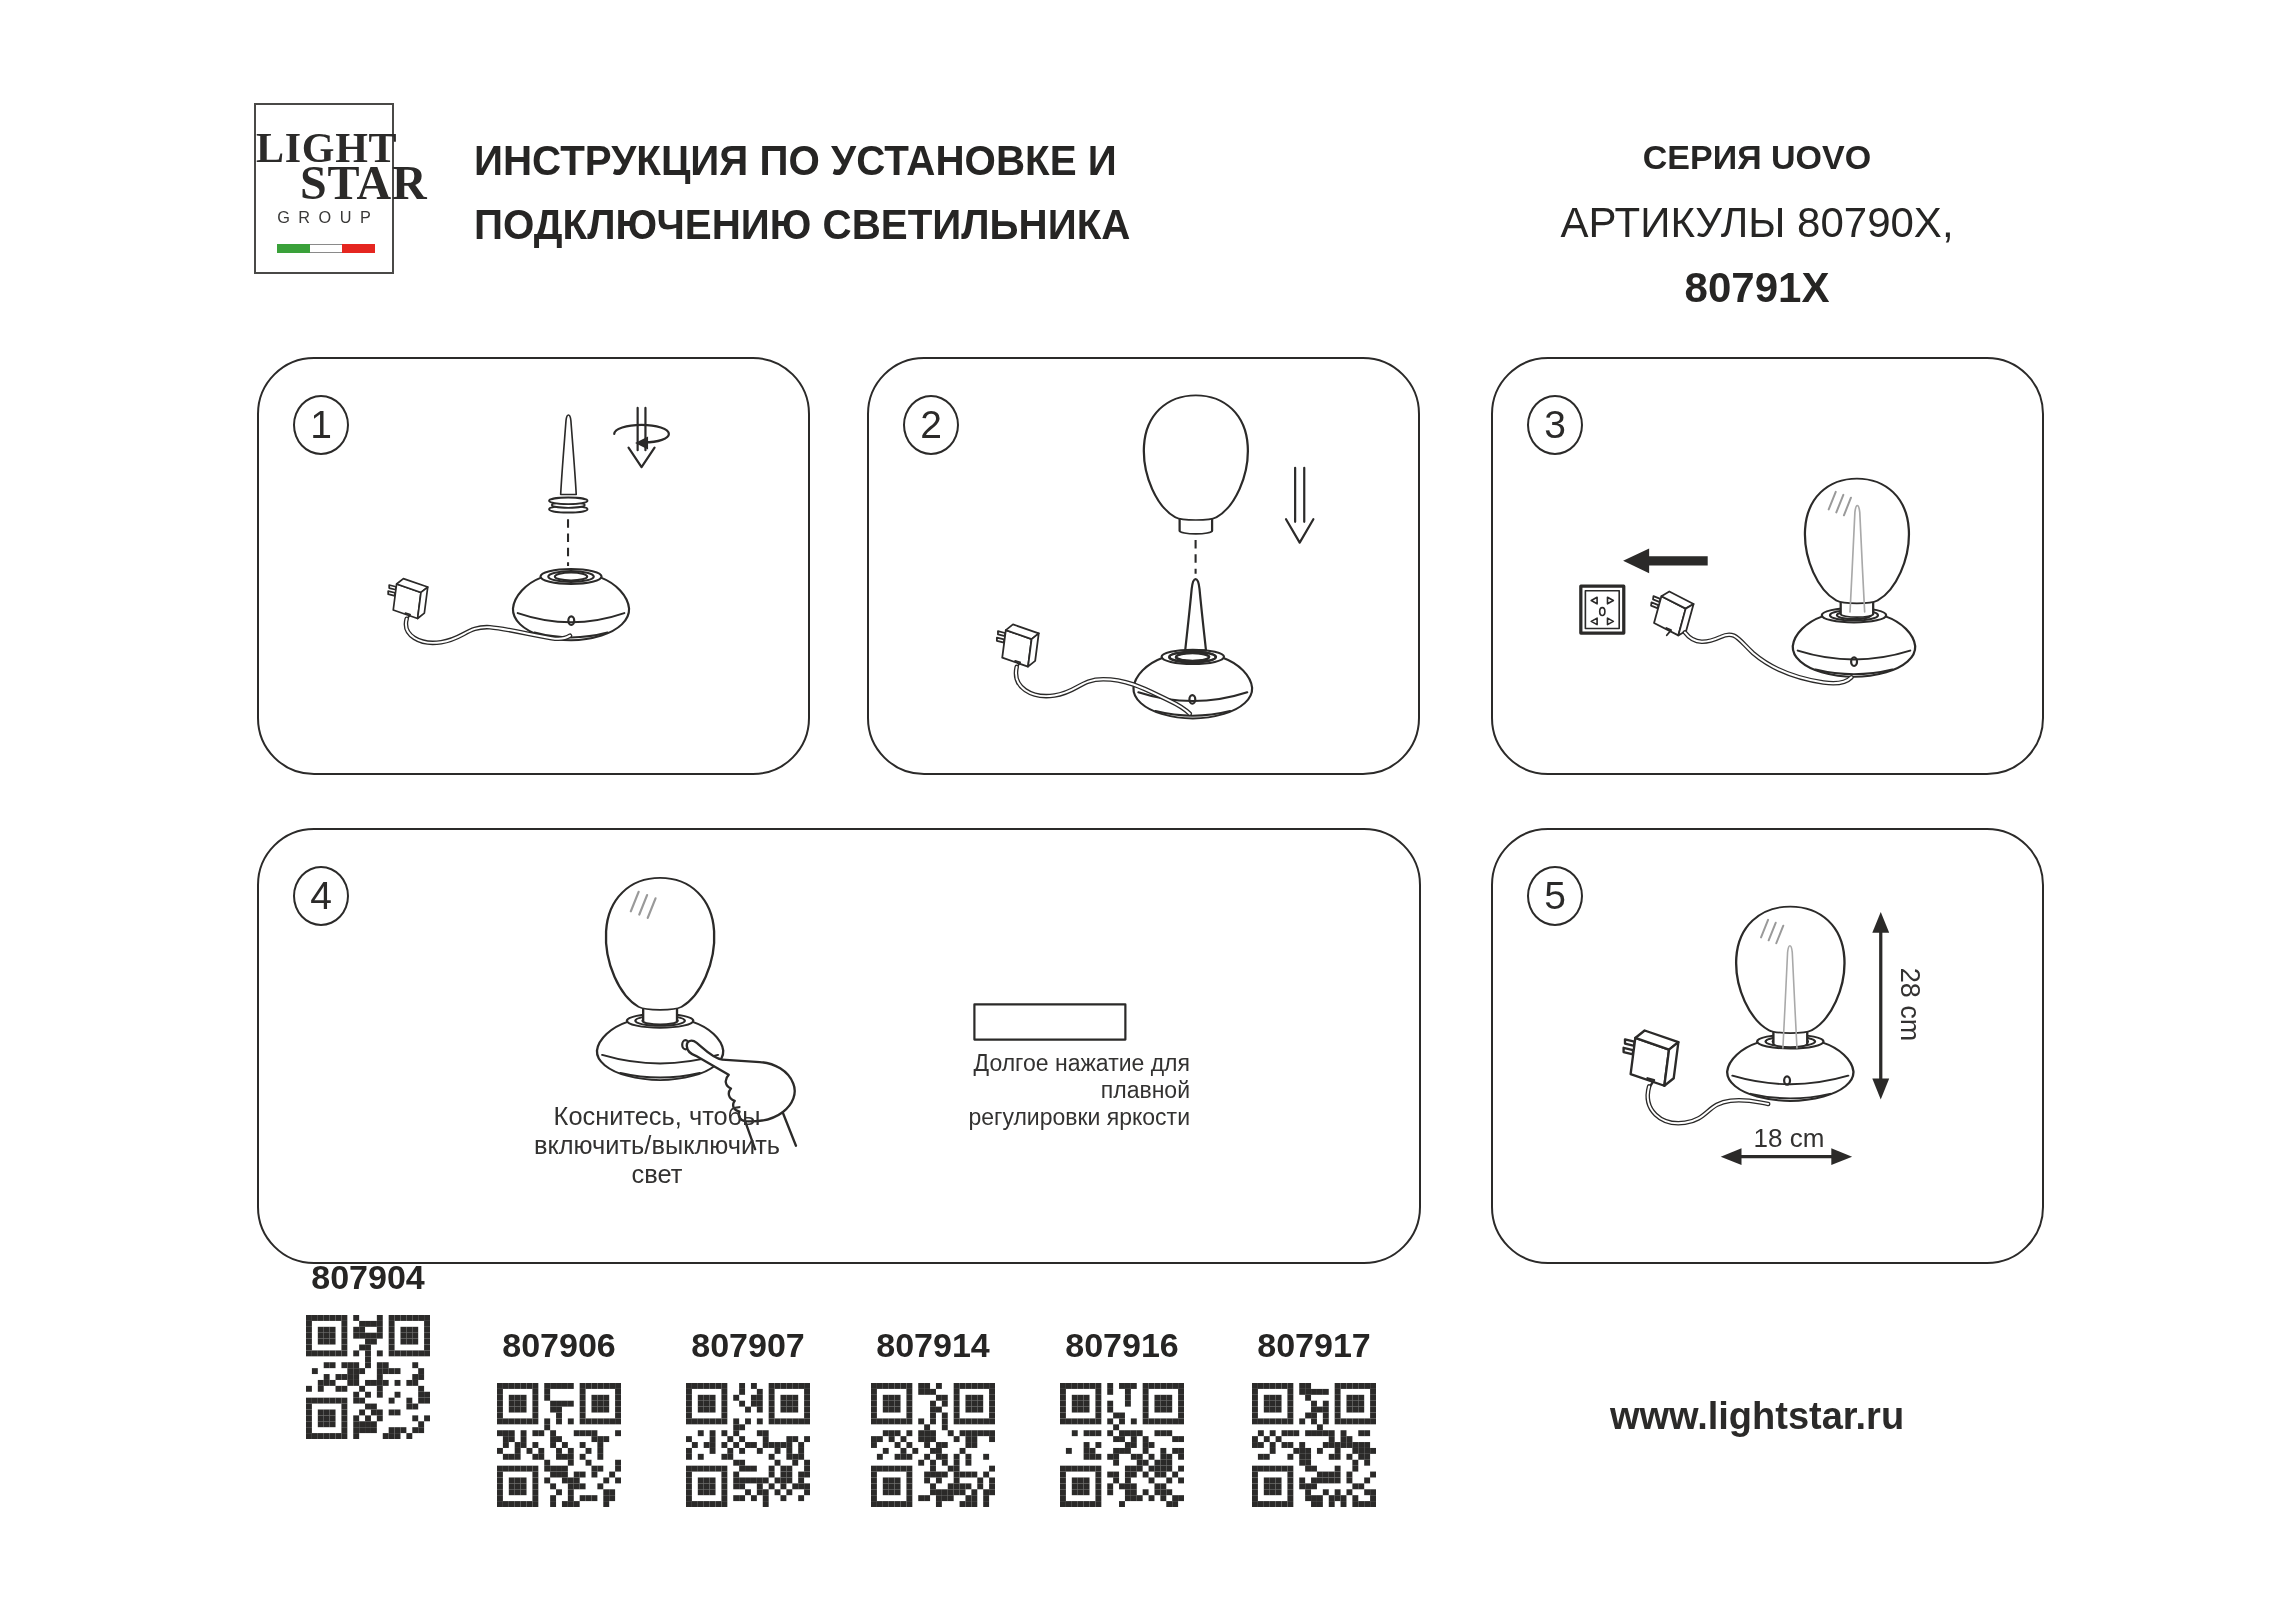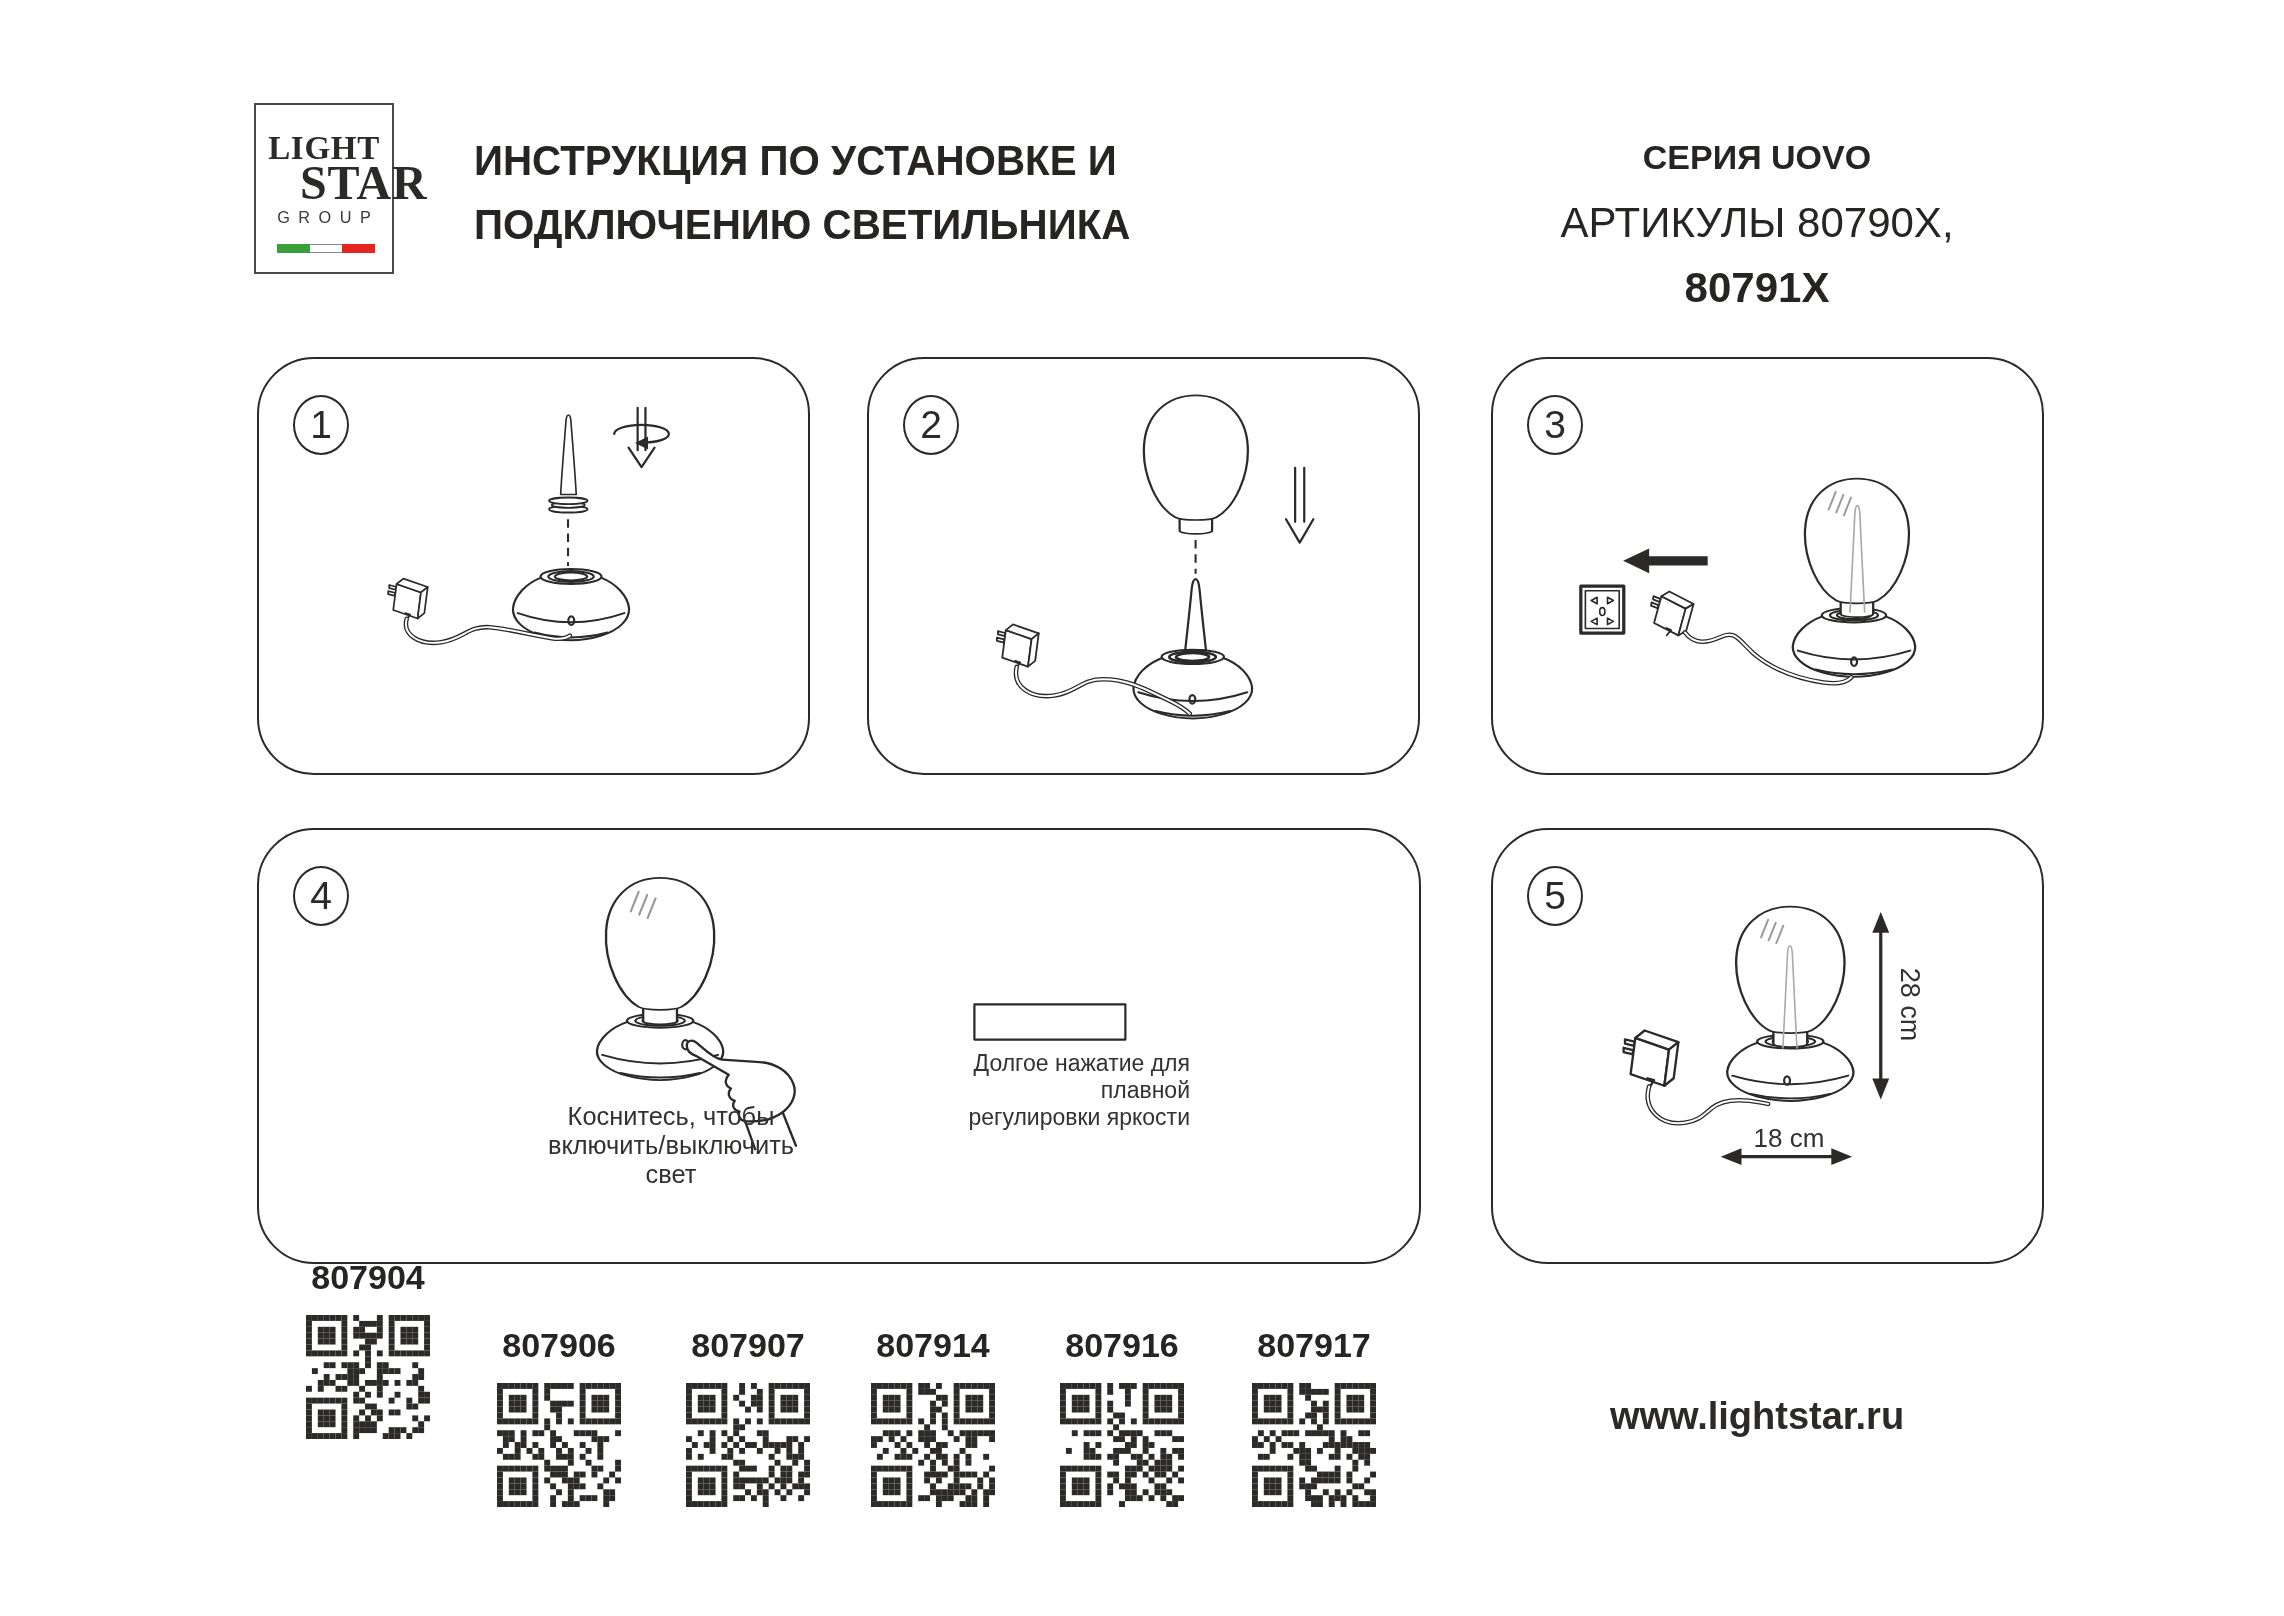--- a/index.html
+++ b/index.html
@@ -2,21 +2,21 @@
 <html style="font-size:10.4px"><head>
 <meta charset="utf-8">
 <style>
   html,body{margin:0;padding:0;background:#ffffff;}
   .sheet{position:relative;width:2284px;height:1616px;background:#fff;overflow:hidden;
          font-family:"Liberation Sans",sans-serif;color:#2b2a29;}
   
   .logo-box{position:absolute;left:254px;top:103px;width:140px;height:171px;
             border:2px solid #4a4947;box-sizing:border-box;text-align:center;}
   .logo-light{margin-top:26px;font-family:"Liberation Serif",serif;font-weight:bold;
-              font-size:33px;line-height:34px;letter-spacing:0.7px;color:#2b2a29;}
+              font-size:42px;line-height:34px;letter-spacing:0.7px;color:#2b2a29;}
   .logo-star{font-family:"Liberation Serif",serif;font-weight:bold;font-size:48px;
              line-height:36px;letter-spacing:0.7px;color:#2b2a29;padding-left:44px;}
   .logo-group{margin-top:7px;font-size:16.3px;letter-spacing:8.5px;text-indent:8.5px;
               font-weight:400;color:#3a3938;}
   .logo-flag{position:absolute;left:21px;bottom:19.5px;width:98px;height:8.5px;display:flex;}
   .logo-flag .fg{flex:1;}
   .logo-flag .fw{flex:1;border-top:1.3px solid #8a8a8a;border-bottom:1.3px solid #8a8a8a;box-sizing:border-box;background:#fff;}
   .logo-flag .fr{flex:1;}
   .doc-title{position:absolute;left:474px;top:129px;font-size:42px;font-weight:bold;
              line-height:64px;letter-spacing:0px;color:#262524;transform:scaleX(0.96);transform-origin:left top;}
@@ -215,21 +215,21 @@
         </g>
       <ellipse cx="655" cy="330" rx="5" ry="7" class="ln" stroke-width="4" fill="#fff"></ellipse>
       <g>
           <use href="#g-hand" transform="translate(668,334) rotate(14) scale(0.85)"></use>
         </g>
       <rect x="1099" y="268" width="232" height="54" class="ln" stroke-width="4.5"></rect>
     </svg>
     <div class="badge">
         <span>4</span>
       </div>
-    <div class="cap" style="left:269px;top:272px;width:286px;font-size:25.4px;line-height:29px;">
+    <div class="cap" style="left:255px;top:272px;width:286px;font-size:25.4px;line-height:29px;">
       <div>Коснитесь, чтобы</div>
       <div>включить/выключить свет</div>
     </div>
     <div class="cap" style="left:645px;top:220px;width:286px;font-size:23px;line-height:27px;text-align:right;">
       <div>Долгое нажатие для плавной</div>
       <div>регулировки яркости</div>
     </div>
   </section>
 
   <section class="panel" style="left:1491px;top:828px;width:553px;height:436px;">

